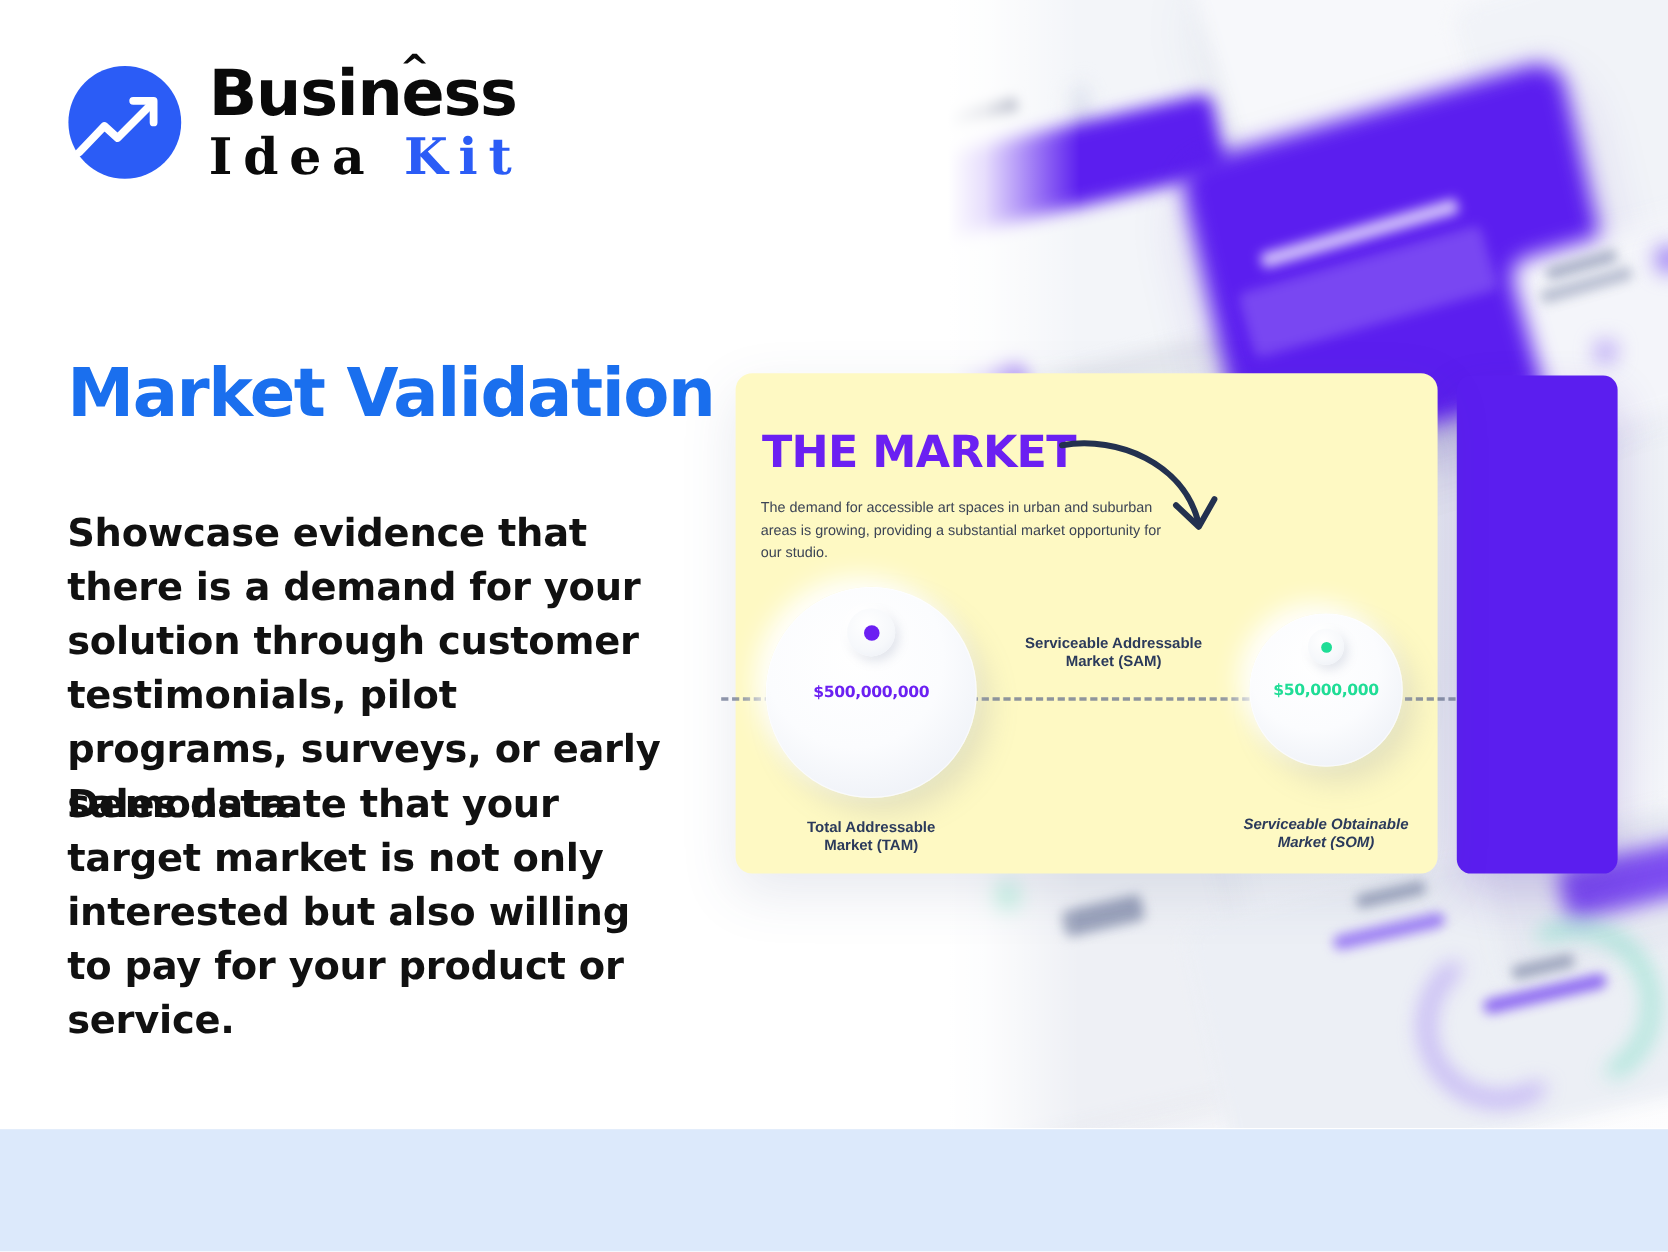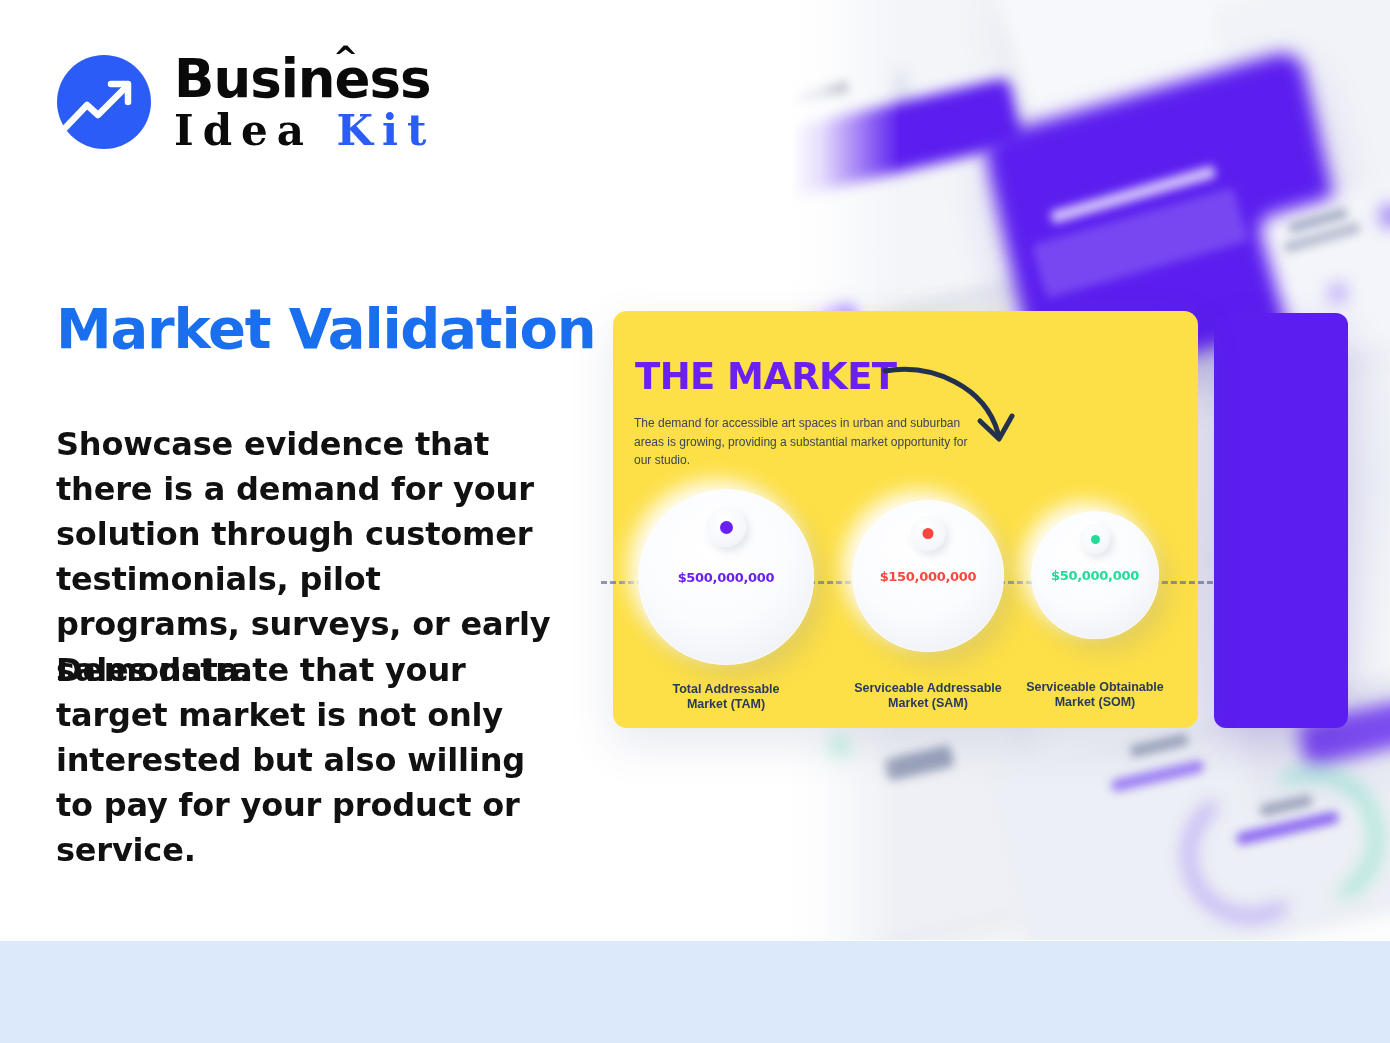--- a/index.html
+++ b/index.html
@@ -189,21 +189,21 @@
     color:#111111; font-family:"DejaVu Sans", sans-serif;
     letter-spacing:-.2px;
   }
   .para1 { top:422px; }
   .para2 { top:648px; }
 
   
   .market-card {
     position:absolute; left:613px; top:311px;
     width:585px; height:417px;
-    background:#fde047; border-radius:14px;
+    background:#fef9c3; border-radius:14px;
     box-shadow:0 16px 46px rgba(70,85,130,.13);
     overflow:visible;
   }
   .card-title {
     position:absolute; left:22px; top:44px;
     font-size:37px; font-weight:800; letter-spacing:-.6px;
     color:#6B20F2; font-family:"DejaVu Sans", sans-serif;
   }
   .card-desc {
     position:absolute; left:21px; top:103px; width:350px;
@@ -256,28 +256,28 @@
   #metric-tam { left:20px; top:178px; width:186px; }
   #metric-tam .m-circle { width:176px; height:176px; margin:0 auto; }
   #metric-tam .m-knob { top:18px; width:40px; height:40px; }
   #metric-tam .m-dot  { width:13px; height:13px; }
 
   #metric-sam { left:222px; top:189px; width:186px; }
   #metric-sam .m-circle { width:152px; height:152px; margin:0 auto; }
   #metric-sam .m-knob { top:16px; width:35px; height:35px; }
   #metric-sam .m-dot  { width:11px; height:11px; }
 
-  #metric-som { left:400px; top:200px; width:164px; }
+  #metric-som { left:410px; top:200px; width:164px; }
   #metric-som .m-circle { width:128px; height:128px; margin:0 auto; }
   #metric-som .m-knob { top:13px; width:30px; height:30px; }
   #metric-som .m-dot  { width:9px; height:9px; }
 
   #metric-tam .m-label { margin-top:17px; }
   #metric-sam .m-label { margin-top:29px; }
-  #metric-som .m-label { margin-top:41px; }
+  #metric-som .m-label { margin-top:41px;font-style:italic; }
 
   
   .purple-panel {
     position:absolute; left:1214px; top:313px;
     width:134px; height:415px;
     background:#5B1EEF; border-radius:12px;
     box-shadow:0 18px 40px rgba(70,30,180,.20);
   }
 
   
@@ -365,26 +365,20 @@
           <div class="m-knob">
             <span class="m-dot" style="background:#6B20F2"></span>
           </div>
           <span class="m-value" style="color:#6B20F2">$500,000,000</span>
         </div>
         <div class="m-label">Total Addressable
 Market (TAM)</div>
       </div>
 
       <div class="metric" id="metric-sam">
-        <div class="m-circle">
-          <div class="m-knob">
-            <span class="m-dot" style="background:#F8473F"></span>
-          </div>
-          <span class="m-value" style="color:#F8473F">$150,000,000</span>
-        </div>
         <div class="m-label">Serviceable Addressable
 Market (SAM)</div>
       </div>
 
       <div class="metric" id="metric-som">
         <div class="m-circle">
           <div class="m-knob">
             <span class="m-dot" style="background:#1FDD96"></span>
           </div>
           <span class="m-value" style="color:#1FDD96">$50,000,000</span>

